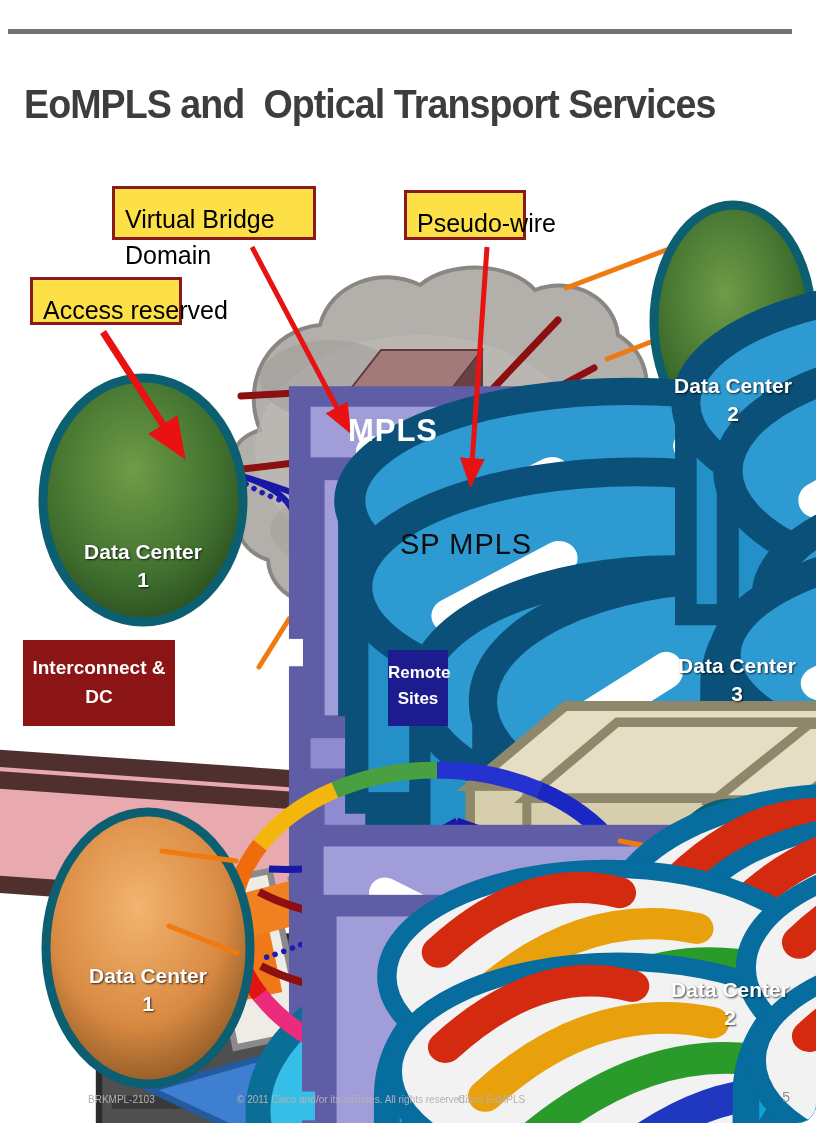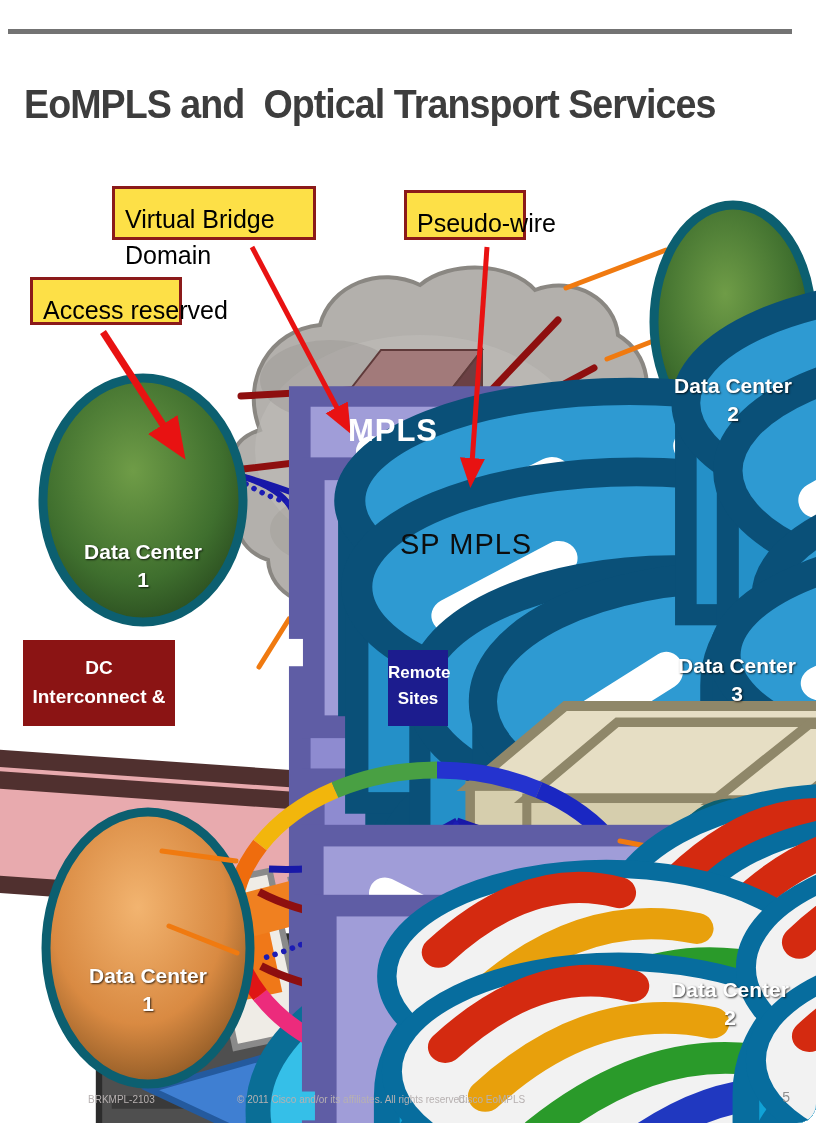--- a/index.html
+++ b/index.html
@@ -396,22 +396,22 @@
     <span>Virtual Bridge</span>
     <div class="l2">Domain</div>
   </div>
   <div class="abs callout co-pw">Pseudo-wire</div>
   <div class="abs callout co-ac">Access reserved</div>
 
   <div class="abs vpls-label">MPLS</div>
   <div class="abs spmpls-label">SP MPLS</div>
 
   <div class="abs legend lg-ic">
+    <div>Interconnect &amp;</div>
     <div>DC</div>
-    <div>Interconnect &amp;</div>
   </div>
   <div class="abs legend lg-rs">
     <div>Remote</div>
     <div>Sites</div>
   </div>
 
   <div class="abs dc-label" style="left:63px;top:538px">
     <div>Data Center</div>
     <div>1</div>
   </div>

